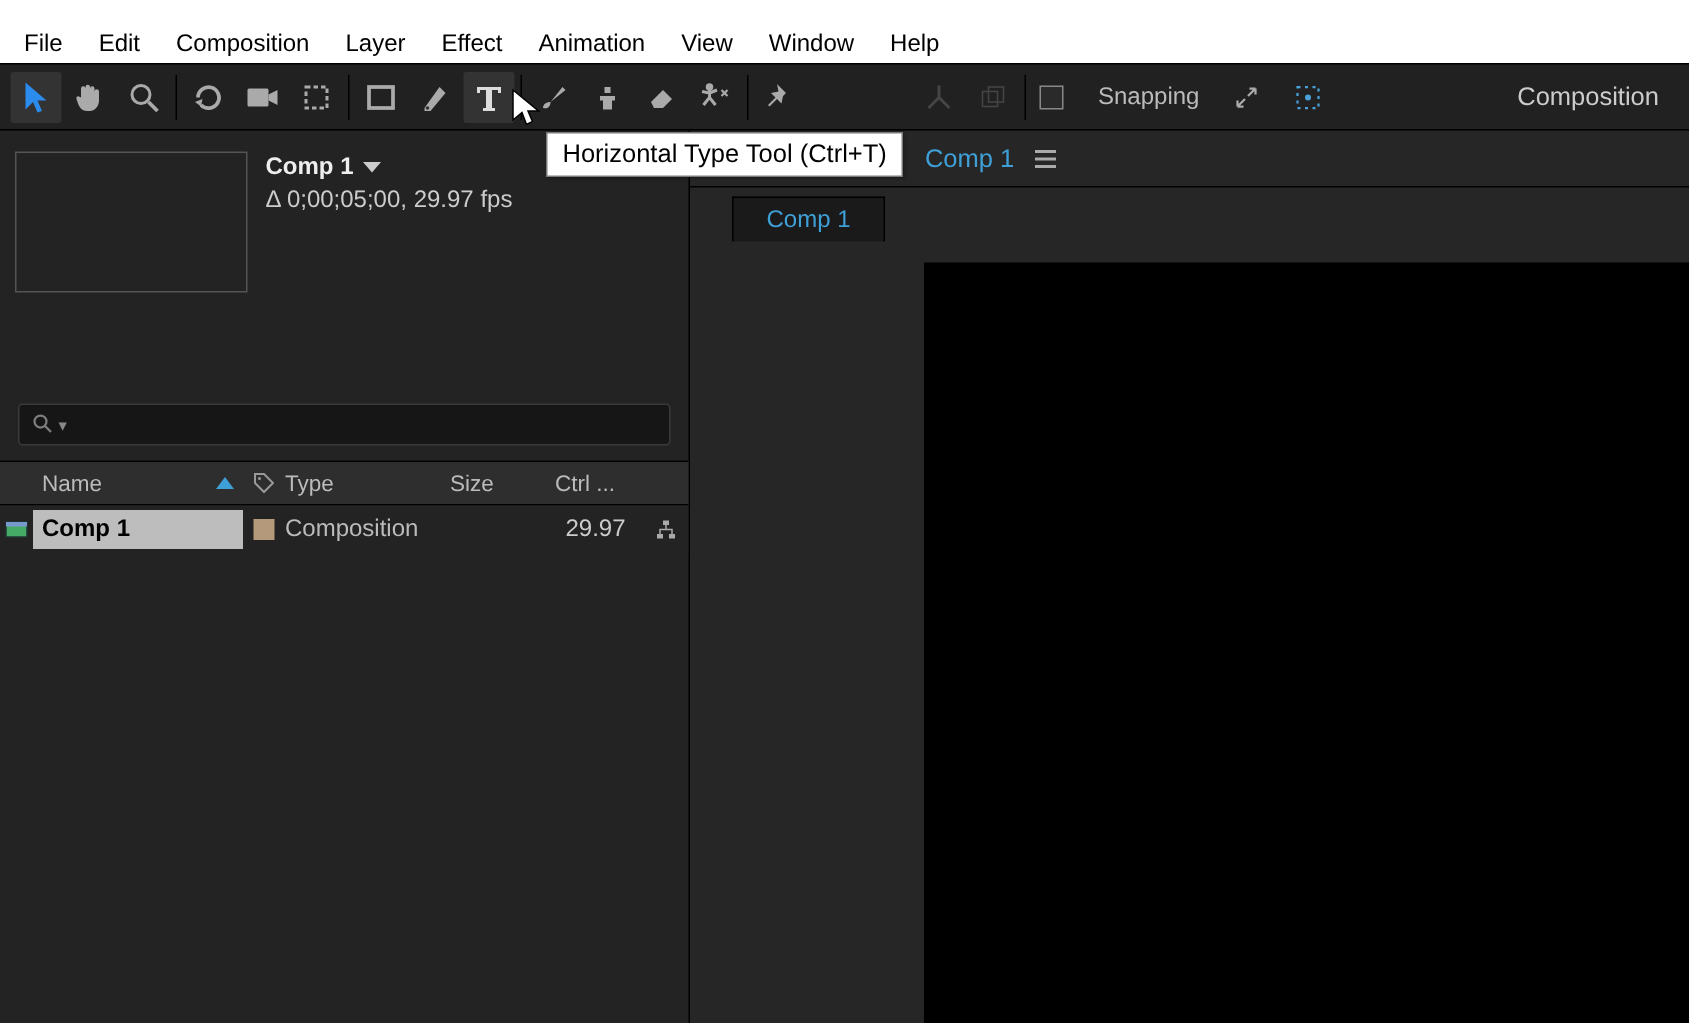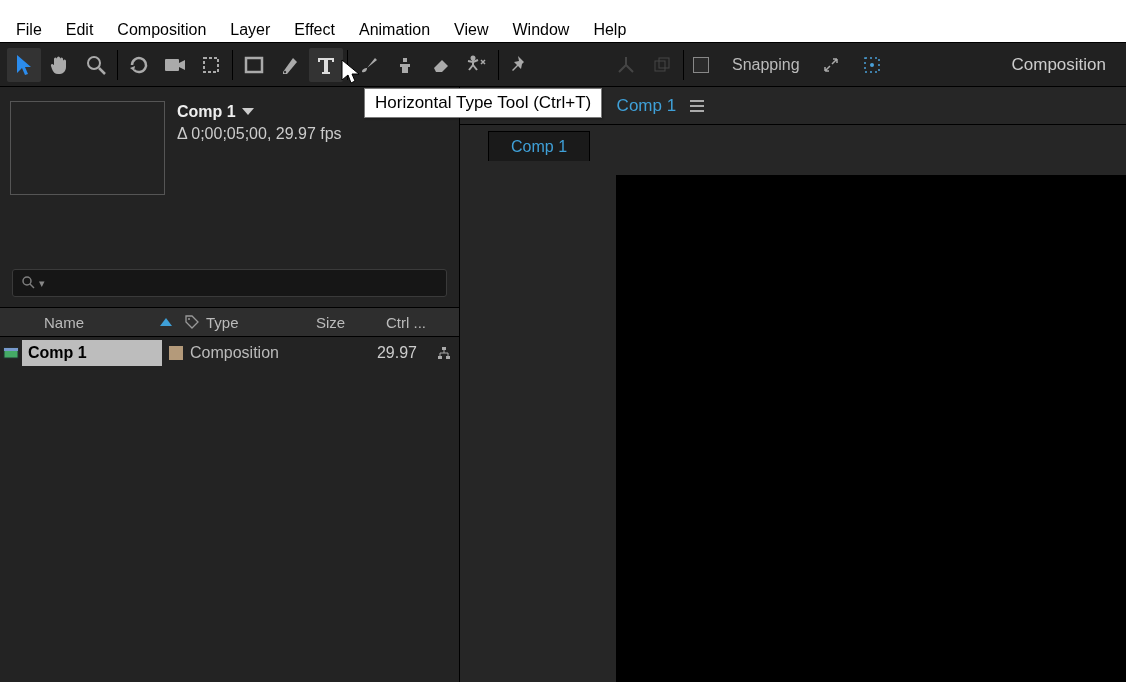--- a/index.html
+++ b/index.html
@@ -34,21 +34,21 @@
     .comp-meta .name { font-weight:bold; color:#eee; display:flex; align-items:center; gap:6px; }
     .tri-down { width:0; height:0; border-left:6px solid transparent; border-right:6px solid transparent; border-top:7px solid #ccc; }
 
     .search-row { padding:6px 12px 10px 12px; }
     .search { height:28px; background:#161616; border:1px solid #3a3a3a; border-radius:3px; display:flex; align-items:center; padding:0 8px; }
     .search svg { opacity:.7; }
     .search-sub { margin-left:2px; font-size:11px; color:#888; }
 
     .cols { height:30px; background:#2e2e2e; border-top:1px solid #000; border-bottom:1px solid #000; display:flex; align-items:center; font-size:15px; color:#bbb; }
     .col-ico { width:22px; }
-    .col-name { width:140px; padding-left:6px; display:flex; align-items:center; justify-content:space-between; padding-right:6px;margin-left:16px; }
+    .col-name { width:140px; padding-left:6px; display:flex; align-items:center; justify-content:space-between; padding-right:6px; }
     .sort-tri { width:0;height:0;border-left:6px solid transparent;border-right:6px solid transparent;border-bottom:8px solid #3fa0d8; }
     .col-lab { width:28px; display:flex; justify-content:center;}
     .col-type { width:110px; }
     .col-size { width:70px; }
     .col-frame { flex:1; }
 
     .row { height:32px; display:flex; align-items:center; font-size:16px; background:#232323; }
     .row.sel .cell-name { background:#bdbdbd; color:#000; font-weight:bold; }
     .cell-ico { width:22px; display:flex; justify-content:center;}
     .cell-name { width:140px; padding:4px 6px; }

